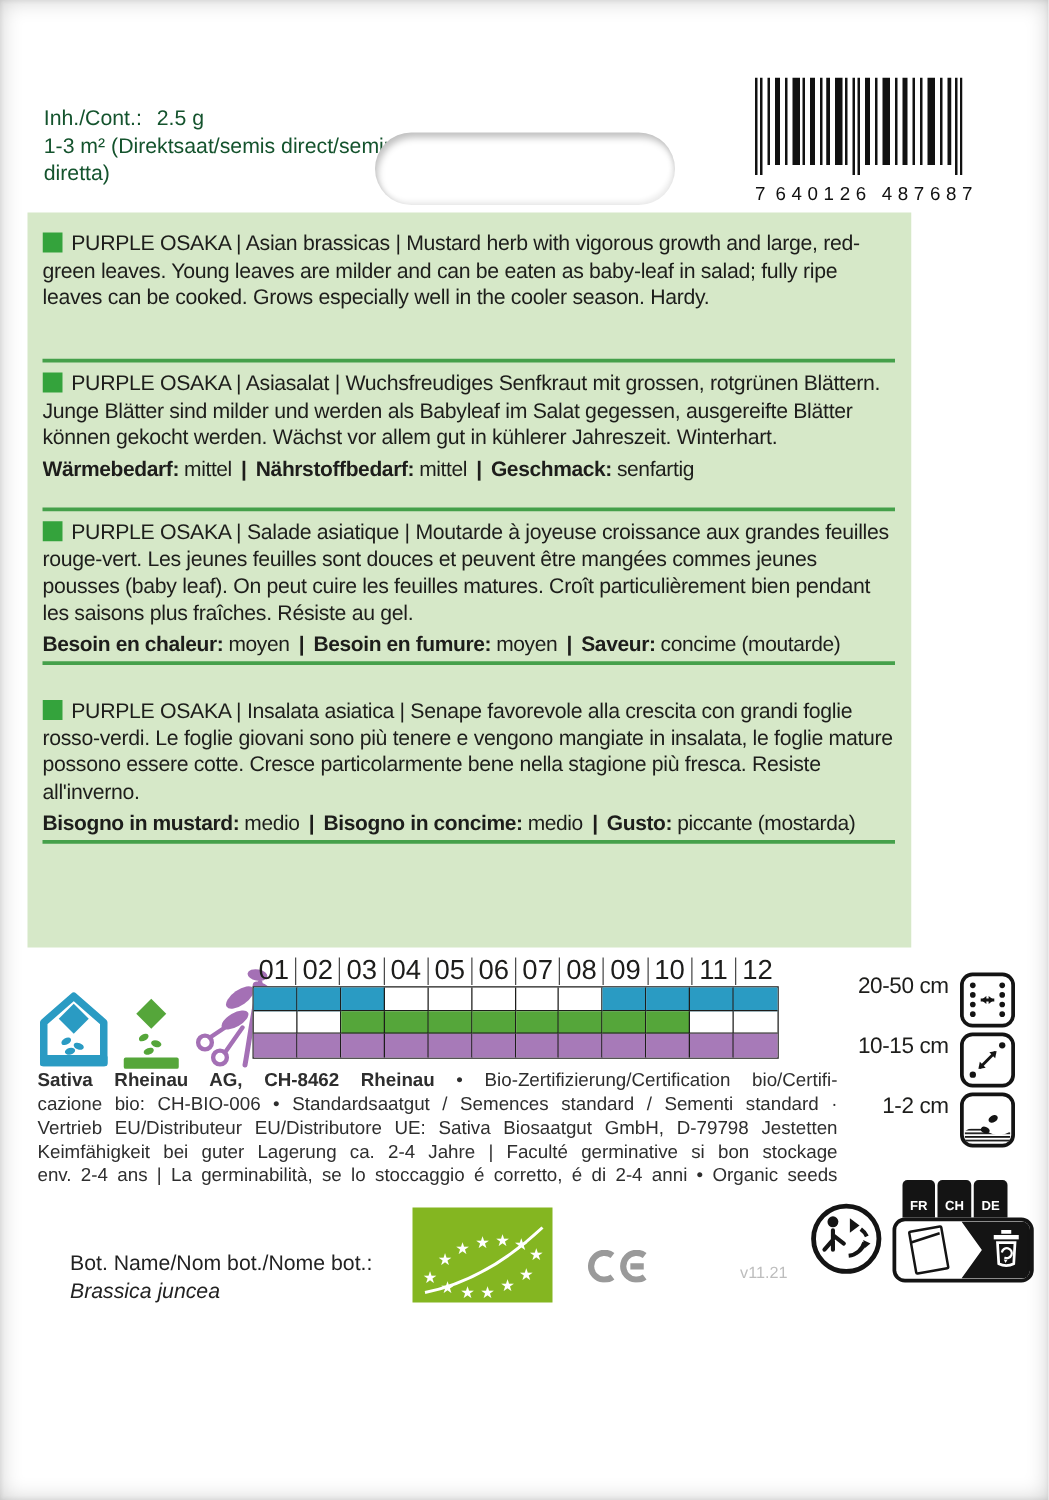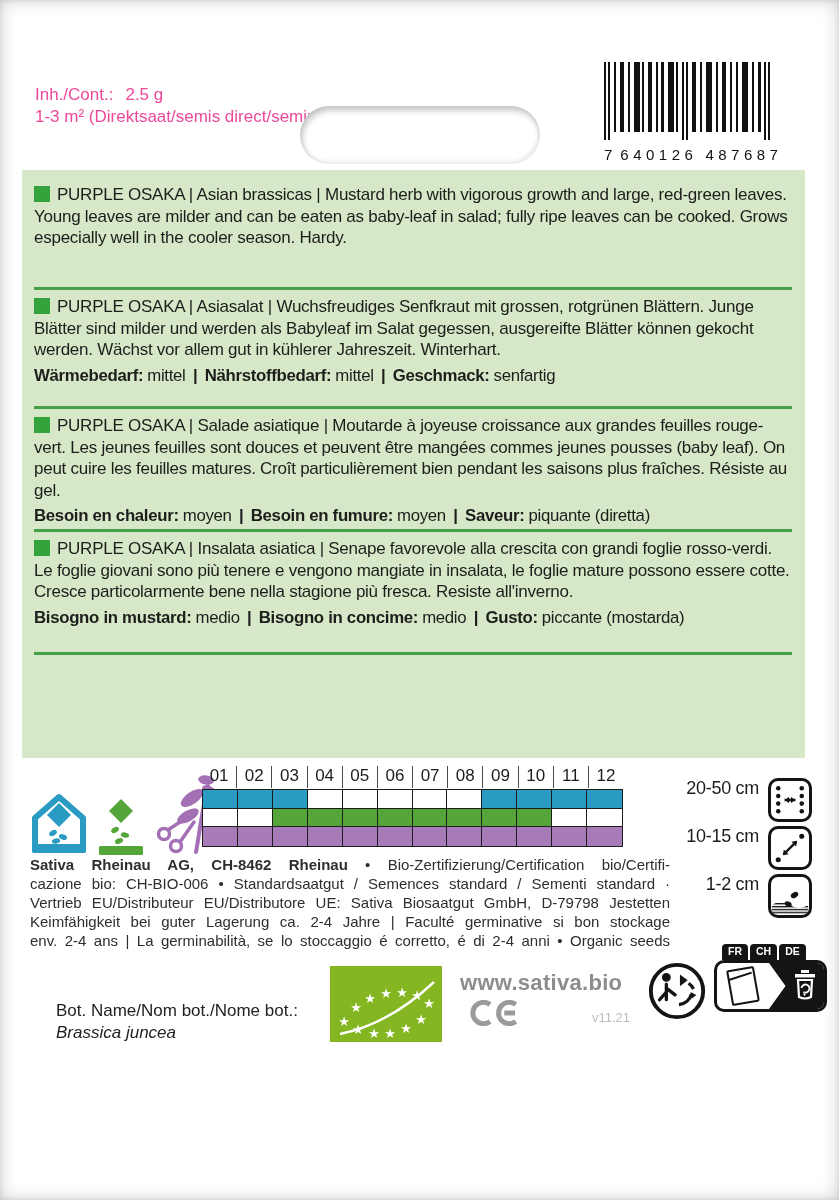--- a/index.html
+++ b/index.html
@@ -2,49 +2,49 @@
 <html style="--panel-green: #d6e8c8; --accent-green: #34a33c; --separator-green: #45a04a; --calendar-blue: #2a9bc3; --calendar-green: #55a63a; --calendar-purple: #a77ab8; --eu-logo-green: #84b621; --gray-brand: #8d8d8d;"><head>
 <meta charset="utf-8">
 <style>
   html,body { margin:0; padding:0; background:#fff; }
   .page { position:relative; width:839px; height:1200px; background:#fff; overflow:hidden;
           font-family:"Liberation Sans", sans-serif; color:#1d1d1b; }
   .page::after { content:""; position:absolute; inset:0; z-index:60; pointer-events:none;
           box-shadow: inset 0 0 18px rgba(0,0,0,0.20), inset 0 0 4px rgba(0,0,0,0.10); }
 
   
-  .content-info { position:absolute; left:35px; top:84px; font-size:17px; line-height:22px; color:#ec4899; }
+  .content-info { position:absolute; left:35px; top:84px; font-size:17px; line-height:22px; color:#14532d; }
   .content-info .val { margin-left:12px; }
   .hang-hole { position:absolute; left:300px; top:106px; width:240px; height:58px; border-radius:29px;
           background:#fff;
           box-shadow: inset 2px 4px 6px rgba(0,0,0,0.25), inset -2px -3px 4px rgba(0,0,0,0.07); }
   .barcode-wrap { position:absolute; left:604px; top:62px; width:170px; }
   .barcode-digits { display:flex; align-items:center; font-size:15px; letter-spacing:2px;
           margin-top:2px; color:#111; }
   .barcode-digits .lead { margin-right:8px; letter-spacing:0; }
   .barcode-digits .grp1 { letter-spacing:4.5px; margin-right:8px; }
   .barcode-digits .grp2 { letter-spacing:4.5px; }
 
   
-  .green-panel { position:absolute; left:22px; top:170px; width:783px; height:588px;
+  .green-panel { position:absolute; left:22px; top:170px; width:707px; height:588px;
           background:var(--panel-green,#d6e8c8); padding:8px 13px 0 12px; box-sizing:border-box; overflow:hidden; }
   .section { overflow:hidden; padding-top:6px; box-sizing:border-box; }
-  .sec-en { height:109px; } .sec-de { height:116px; } .sec-fr { height:120px; } .sec-it { height:120px; }
+  .sec-en { height:109px; } .sec-de { height:116px; } .sec-fr { height:120px; } .sec-it { height:120px;margin-top:20px; }
   .sep-line { height:3px; background:var(--separator-green,#45a04a); }
   .para { margin:0; font-size:17px; line-height:21.5px; letter-spacing:-0.25px; }
   .bullet { display:inline-block; width:16px; height:16px; background:var(--accent-green,#34a33c);
           margin-right:7px; vertical-align:-2px; }
   .specs { margin:5px 0 0 0; font-size:16.8px; letter-spacing:-0.3px; white-space:nowrap; overflow:hidden; }
   .specs b.lbl { margin-right:4px; }
   .specs b.spec-sep { margin:0 3px; }
 
   
   .cal-icons { position:absolute; left:30px; top:772px; display:flex; align-items:flex-end; gap:10px; }
   .months-row { position:absolute; left:202px; top:766px; width:421px; height:22px; display:flex; }
-  .month-cell { flex:1; text-align:center; font-size:17px; line-height:20px; color:#1d1d1b;
+  .month-cell { flex:1; text-align:center; font-size:22px; line-height:20px; color:#1d1d1b;
           border-right:1.5px solid #4a4a4a; }
   .month-cell:last-child { border-right:none; }
   .cal-grid { position:absolute; left:202px; top:789px; width:421px; height:58px;
           display:grid; grid-template-columns:repeat(12,1fr); grid-template-rows:repeat(3,1fr);
           border:1.5px solid #1d1d1b; background:#fff; box-sizing:border-box; }
   .cal-cell { border-right:1.5px solid #1d1d1b; border-bottom:1.5px solid #1d1d1b; }
   .cal-cell:nth-child(12n) { border-right:none; }
   .cal-cell:nth-child(n+25) { border-bottom:none; }
 
   .measures { position:absolute; left:648px; top:778px; }
@@ -64,41 +64,42 @@
   .eu-logo { position:absolute; left:330px; top:966px; width:112px; height:76px;
           background:var(--eu-logo-green,#84b621); }
   .website { position:absolute; left:460px; top:970px; font-size:22px; font-weight:bold;
           color:var(--gray-brand,#8d8d8d); letter-spacing:0.3px; }
   .ce-mark { position:absolute; left:460px; top:1000px; }
   .version { position:absolute; left:592px; top:1010px; font-size:13px; color:#bdbdbd; }
   .triman { position:absolute; left:646px; top:960px; }
   .recycle-label { position:absolute; left:714px; top:944px; width:113px; }
   .recycle-tabs { display:flex; gap:2px; padding-left:8px; }
   .recycle-tab { background:#141414; color:#fff; font-size:10.5px; font-weight:bold;
-          padding:2px 6px 3px; border-radius:4px 4px 0 0; line-height:11px; }
+          padding:16px 6px 3px; border-radius:4px 4px 0 0; line-height:11px; }
   .recycle-body { width:113px; height:52px; box-sizing:border-box; border:3.5px solid #141414;
           border-radius:10px; background:#fff; display:flex; overflow:hidden; }
   .recycle-left { width:52px; display:flex; align-items:center; justify-content:center; }
   .envelope { width:24px; height:32px; border:2.5px solid #141414; background:#fff; transform:rotate(-10deg);
           border-radius:2px; position:relative; }
   .envelope::after { content:""; position:absolute; left:-1px; top:5px; width:24px; height:0;
           border-top:2px solid #141414; transform:rotate(-8deg); }
   .recycle-right { flex:1; background:#141414; display:flex; align-items:center; justify-content:flex-end;
           clip-path:polygon(0 0, 100% 0, 100% 100%, 0 100%, 30% 50%); padding-right:5px; }
 </style>
 </head>
 <body>
 
 <div class="page">
 
   <div class="content-info">
     <div>
       <span>Inh./Cont.:</span><span class="val">2.5 g</span>
     </div>
     <div>1-3 m² (Direktsaat/semis direct/semina</div>
+    <div>diretta)</div>
   </div>
 
   <div class="hang-hole"></div>
 
   <div class="barcode-wrap">
     <svg width="166" height="78" viewBox="0 0 166 78">
       <g fill="#111">
         <rect x="0" y="0" width="2" height="78"></rect>
           <rect x="4" y="0" width="2" height="78"></rect>
         <rect x="10" y="0" width="2" height="70"></rect>
@@ -145,21 +146,21 @@
       <p class="para"><span class="bullet"></span><span>PURPLE OSAKA | Asiasalat | Wuchsfreudiges Senfkraut mit grossen, rotgrünen Blättern. Junge Blätter sind milder und werden als Babyleaf im Salat gegessen, ausgereifte Blätter können gekocht werden. Wächst vor allem gut in kühlerer Jahreszeit. Winterhart.</span></p>
       <p class="specs">
         <b class="lbl">Wärmebedarf:</b><span>mittel</span><b class="spec-sep"> | </b><b class="lbl">Nährstoffbedarf:</b><span>mittel</span><b class="spec-sep"> | </b><b class="lbl">Geschmack:</b><span>senfartig</span>
       </p>
     </div>
     <div class="sep-line"></div>
 
     <div class="section sec-fr">
       <p class="para"><span class="bullet"></span><span>PURPLE OSAKA | Salade asiatique | Moutarde à joyeuse croissance aux grandes feuilles rouge-vert. Les jeunes feuilles sont douces et peuvent être mangées commes jeunes pousses (baby leaf). On peut cuire les feuilles matures. Croît particulièrement bien pendant les saisons plus fraîches. Résiste au gel.</span></p>
       <p class="specs">
-        <b class="lbl">Besoin en chaleur:</b><span>moyen</span><b class="spec-sep"> | </b><b class="lbl">Besoin en fumure:</b><span>moyen</span><b class="spec-sep"> | </b><b class="lbl">Saveur:</b><span>piquante (diretta)</span>
+        <b class="lbl">Besoin en chaleur:</b><span>moyen</span><b class="spec-sep"> | </b><b class="lbl">Besoin en fumure:</b><span>moyen</span><b class="spec-sep"> | </b><b class="lbl">Saveur:</b><span>concime (moutarde)</span>
       </p>
     </div>
     <div class="sep-line"></div>
 
     <div class="section sec-it">
       <p class="para"><span class="bullet"></span><span>PURPLE OSAKA | Insalata asiatica | Senape favorevole alla crescita con grandi foglie rosso-verdi. Le foglie giovani sono più tenere e vengono mangiate in insalata, le foglie mature possono essere cotte. Cresce particolarmente bene nella stagione più fresca. Resiste all'inverno.</span></p>
       <p class="specs">
         <b class="lbl">Bisogno in mustard:</b><span>medio</span><b class="spec-sep"> | </b><b class="lbl">Bisogno in concime:</b><span>medio</span><b class="spec-sep"> | </b><b class="lbl">Gusto:</b><span>piccante (mostarda)</span>
       </p>
     </div>
@@ -328,21 +329,20 @@
         <text x="99" y="42">★</text>
         <text x="28" y="68">★</text>
           <text x="44" y="72">★</text>
           <text x="60" y="72">★</text>
         <text x="76" y="67">★</text>
           <text x="91" y="58">★</text>
       </g>
     </svg>
   </div>
 
-  <div class="website">www.sativa.bio</div>
   <div class="ce-mark">
     <svg width="60" height="26" viewBox="0 0 84 34">
       <path d="M42 5 A 15 15 0 1 0 42 29" fill="none" stroke="#9a9a9a" stroke-width="7"></path>
       <path d="M78 5 A 15 15 0 1 0 78 29" fill="none" stroke="#9a9a9a" stroke-width="7"></path>
       <path d="M62 17 H 77" stroke="#9a9a9a" stroke-width="7"></path>
     </svg>
   </div>
   <div class="version">v11.21</div>
 
   <div class="triman">

